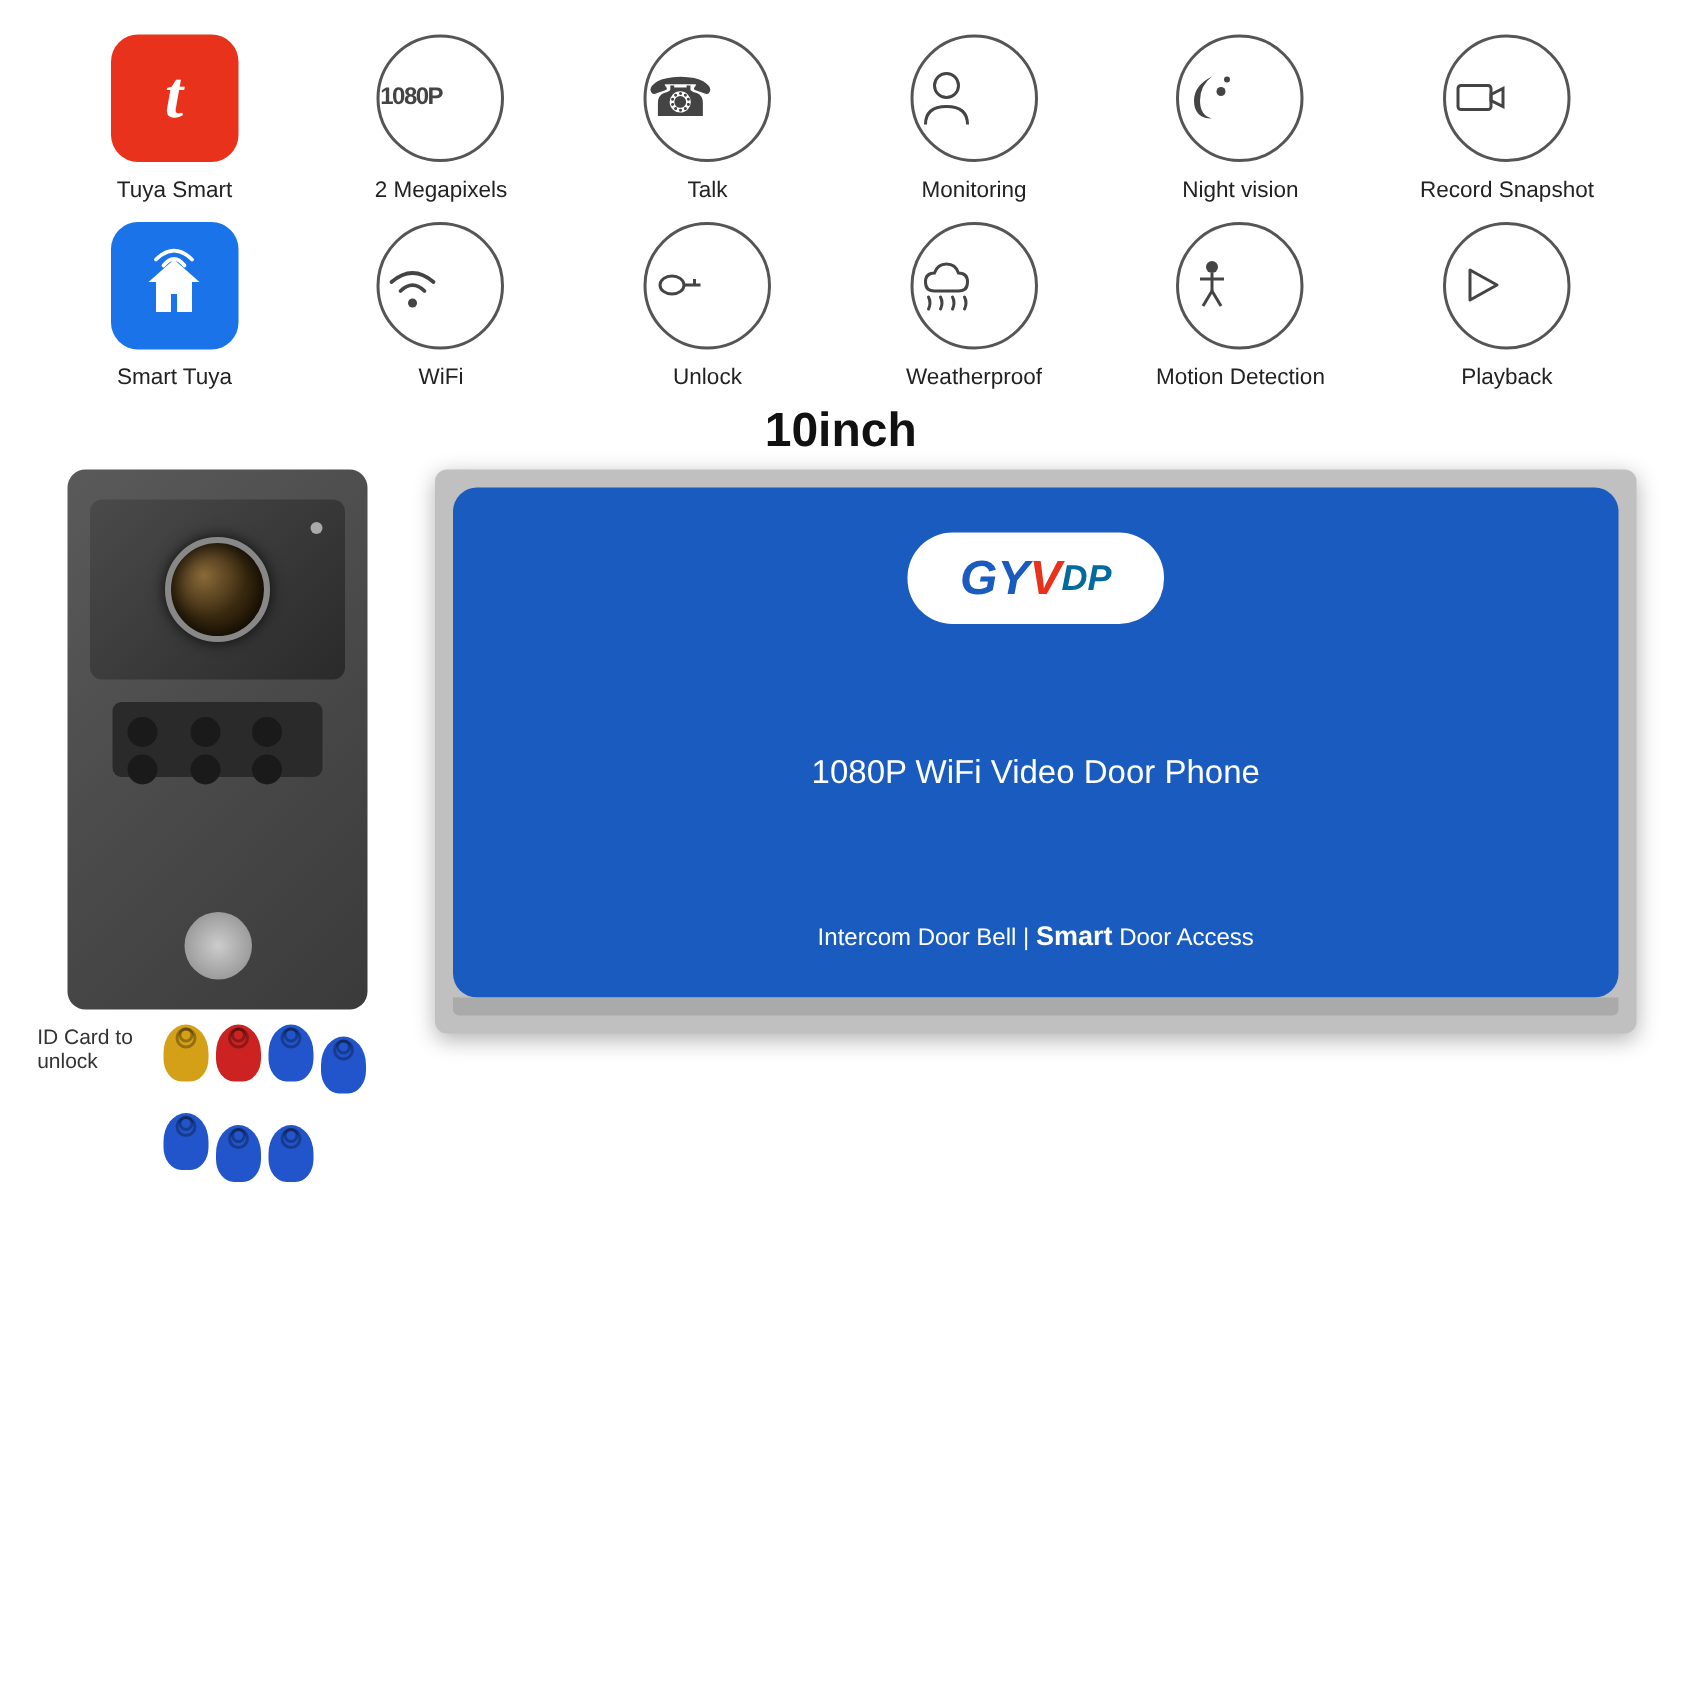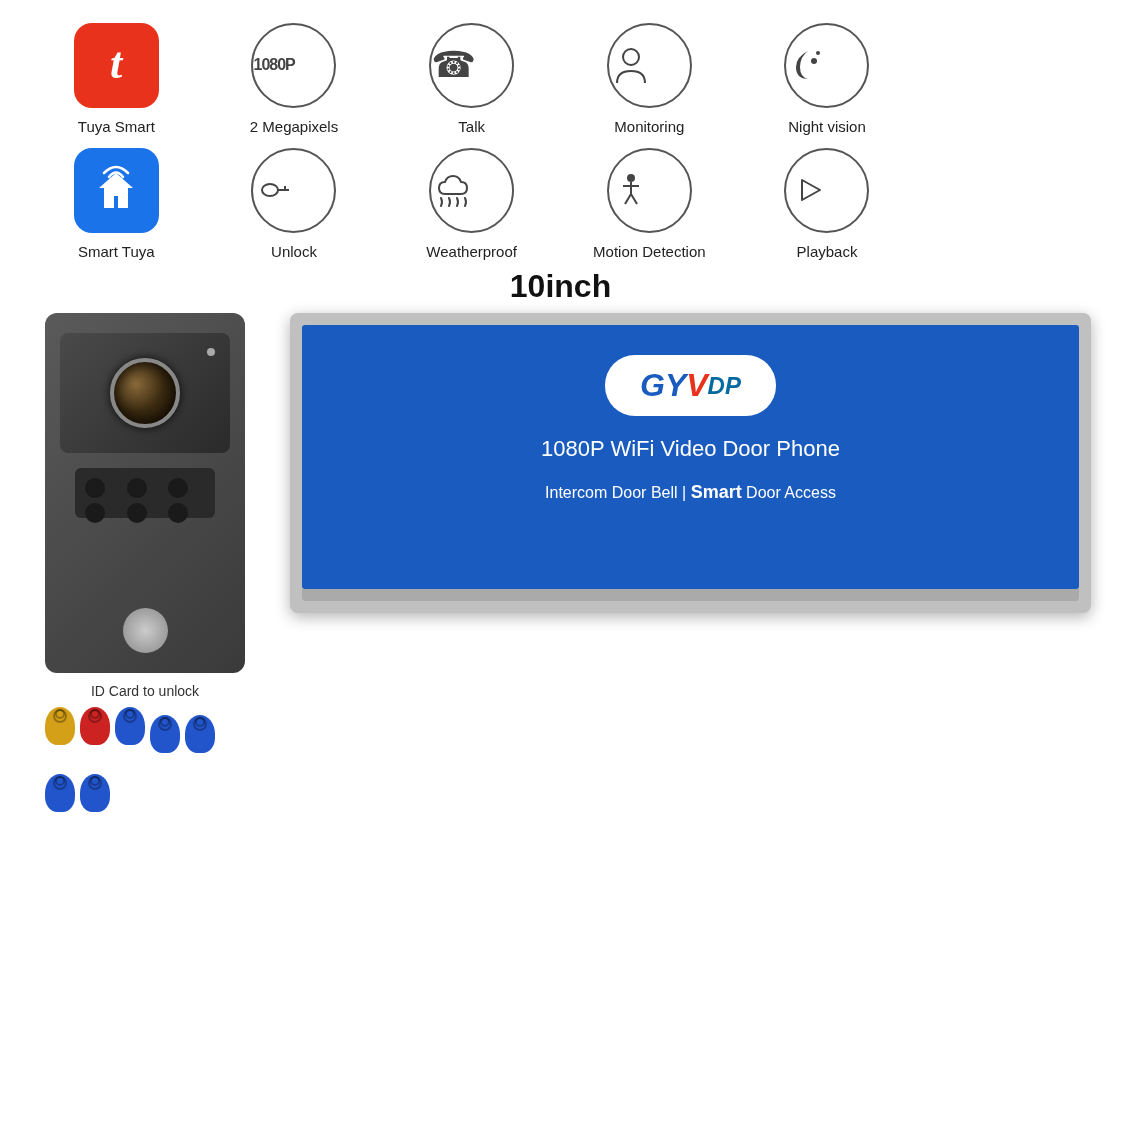--- a/index.html
+++ b/index.html
@@ -191,26 +191,26 @@
     .monitor-body {
       background: #c0c0c0;
       border-radius: 8px;
       padding: 12px;
       box-shadow: 0 4px 15px rgba(0,0,0,0.3);
     }
 
     .monitor-screen {
       background: #1a5bbf;
       width: 100%;
-      height: 264px;
-      border-radius: 3px;
+      height: 340px;
+      border-radius: 16px;
       display: flex;
       flex-direction: column;
       align-items: center;
-      justify-content: flex-start;
+      justify-content: space-between;
       gap: 20px;
       padding: 30px;
     }
 
     .brand-badge {
       background: white;
       border-radius: 30px;
       padding: 12px 35px;
       display: flex;
       align-items: center;
@@ -256,22 +256,22 @@
     .monitor-stand {
       width: 100%;
       height: 12px;
       background: #aaa;
       border-radius: 0 0 4px 4px;
     }
 
     
     .id-card-section {
       display: flex;
-      flex-direction: column;
-      align-items: center;
+      flex-direction: row;
+      align-items: flex-start;
       margin-top: 10px;
     }
 
     .id-card-label {
       font-size: 14px;
       color: #333;
       margin-bottom: 8px;
     }
 
     .keyfobs {
@@ -376,38 +376,61 @@
           <svg width="44" height="44" viewBox="0 0 44 44">
             <path d="M22 8 Q10 14 10 24 Q10 36 22 36 Q14 34 14 24 Q14 14 22 8Z" fill="#444"></path>
             <circle cx="28" cy="18" r="3" fill="#444"></circle>
             <circle cx="32" cy="10" r="2" fill="#444"></circle>
           </svg>
         </div>
       </div>
       <span class="feature-label">Night vision</span>
     </div>
 
+    <div class="feature-item">
+      <div class="feature-icon-wrap">
+        <div class="circle-icon">
+          <svg width="44" height="44" viewBox="0 0 44 44">
+            <rect x="8" y="14" width="22" height="16" rx="2" fill="none" stroke="#444" stroke-width="2"></rect>
+            <polygon points="30,20 38,16 38,28 30,24" fill="none" stroke="#444" stroke-width="2"></polygon>
+          </svg>
+        </div>
+      </div>
+      <span class="feature-label">Record Snapshot</span>
+    </div>
 
   </div>
 
   <div class="features-grid" style="margin-bottom:8px;">
 
     <div class="feature-item">
       <div class="feature-icon-wrap">
         <div class="smart-life-icon">
           <svg width="55" height="55" viewBox="0 0 55 55">
             <path d="M27 10 L10 25 L15 25 L15 45 L25 45 L25 33 L29 33 L29 45 L39 45 L39 25 L44 25 Z" fill="white"></path>
             <path d="M20 14 Q27 5 34 14" fill="none" stroke="white" stroke-width="2.5" stroke-linecap="round"></path>
             <path d="M15 10 Q27 -2 39 10" fill="none" stroke="white" stroke-width="2.5" stroke-linecap="round"></path>
           </svg>
         </div>
       </div>
       <span class="feature-label">Smart Tuya</span>
     </div>
 
+    <div class="feature-item">
+      <div class="feature-icon-wrap">
+        <div class="circle-icon">
+          <svg width="44" height="44" viewBox="0 0 44 44">
+            <circle cx="22" cy="34" r="3" fill="#444"></circle>
+            <path d="M14 26 Q22 18 30 26" fill="none" stroke="#444" stroke-width="2.5" stroke-linecap="round"></path>
+            <path d="M8 20 Q22 8 36 20" fill="none" stroke="#444" stroke-width="2.5" stroke-linecap="round"></path>
+          </svg>
+        </div>
+      </div>
+      <span class="feature-label">WiFi</span>
+    </div>
 
     <div class="feature-item">
       <div class="feature-icon-wrap">
         <div class="circle-icon">
           <svg width="44" height="44" viewBox="0 0 44 44">
             <ellipse cx="17" cy="22" rx="8" ry="6" fill="none" stroke="#444" stroke-width="2"></ellipse>
             <line x1="25" y1="22" x2="36" y2="22" stroke="#444" stroke-width="2"></line>
             <line x1="32" y1="22" x2="32" y2="18" stroke="#444" stroke-width="2"></line>
           </svg>
         </div>

